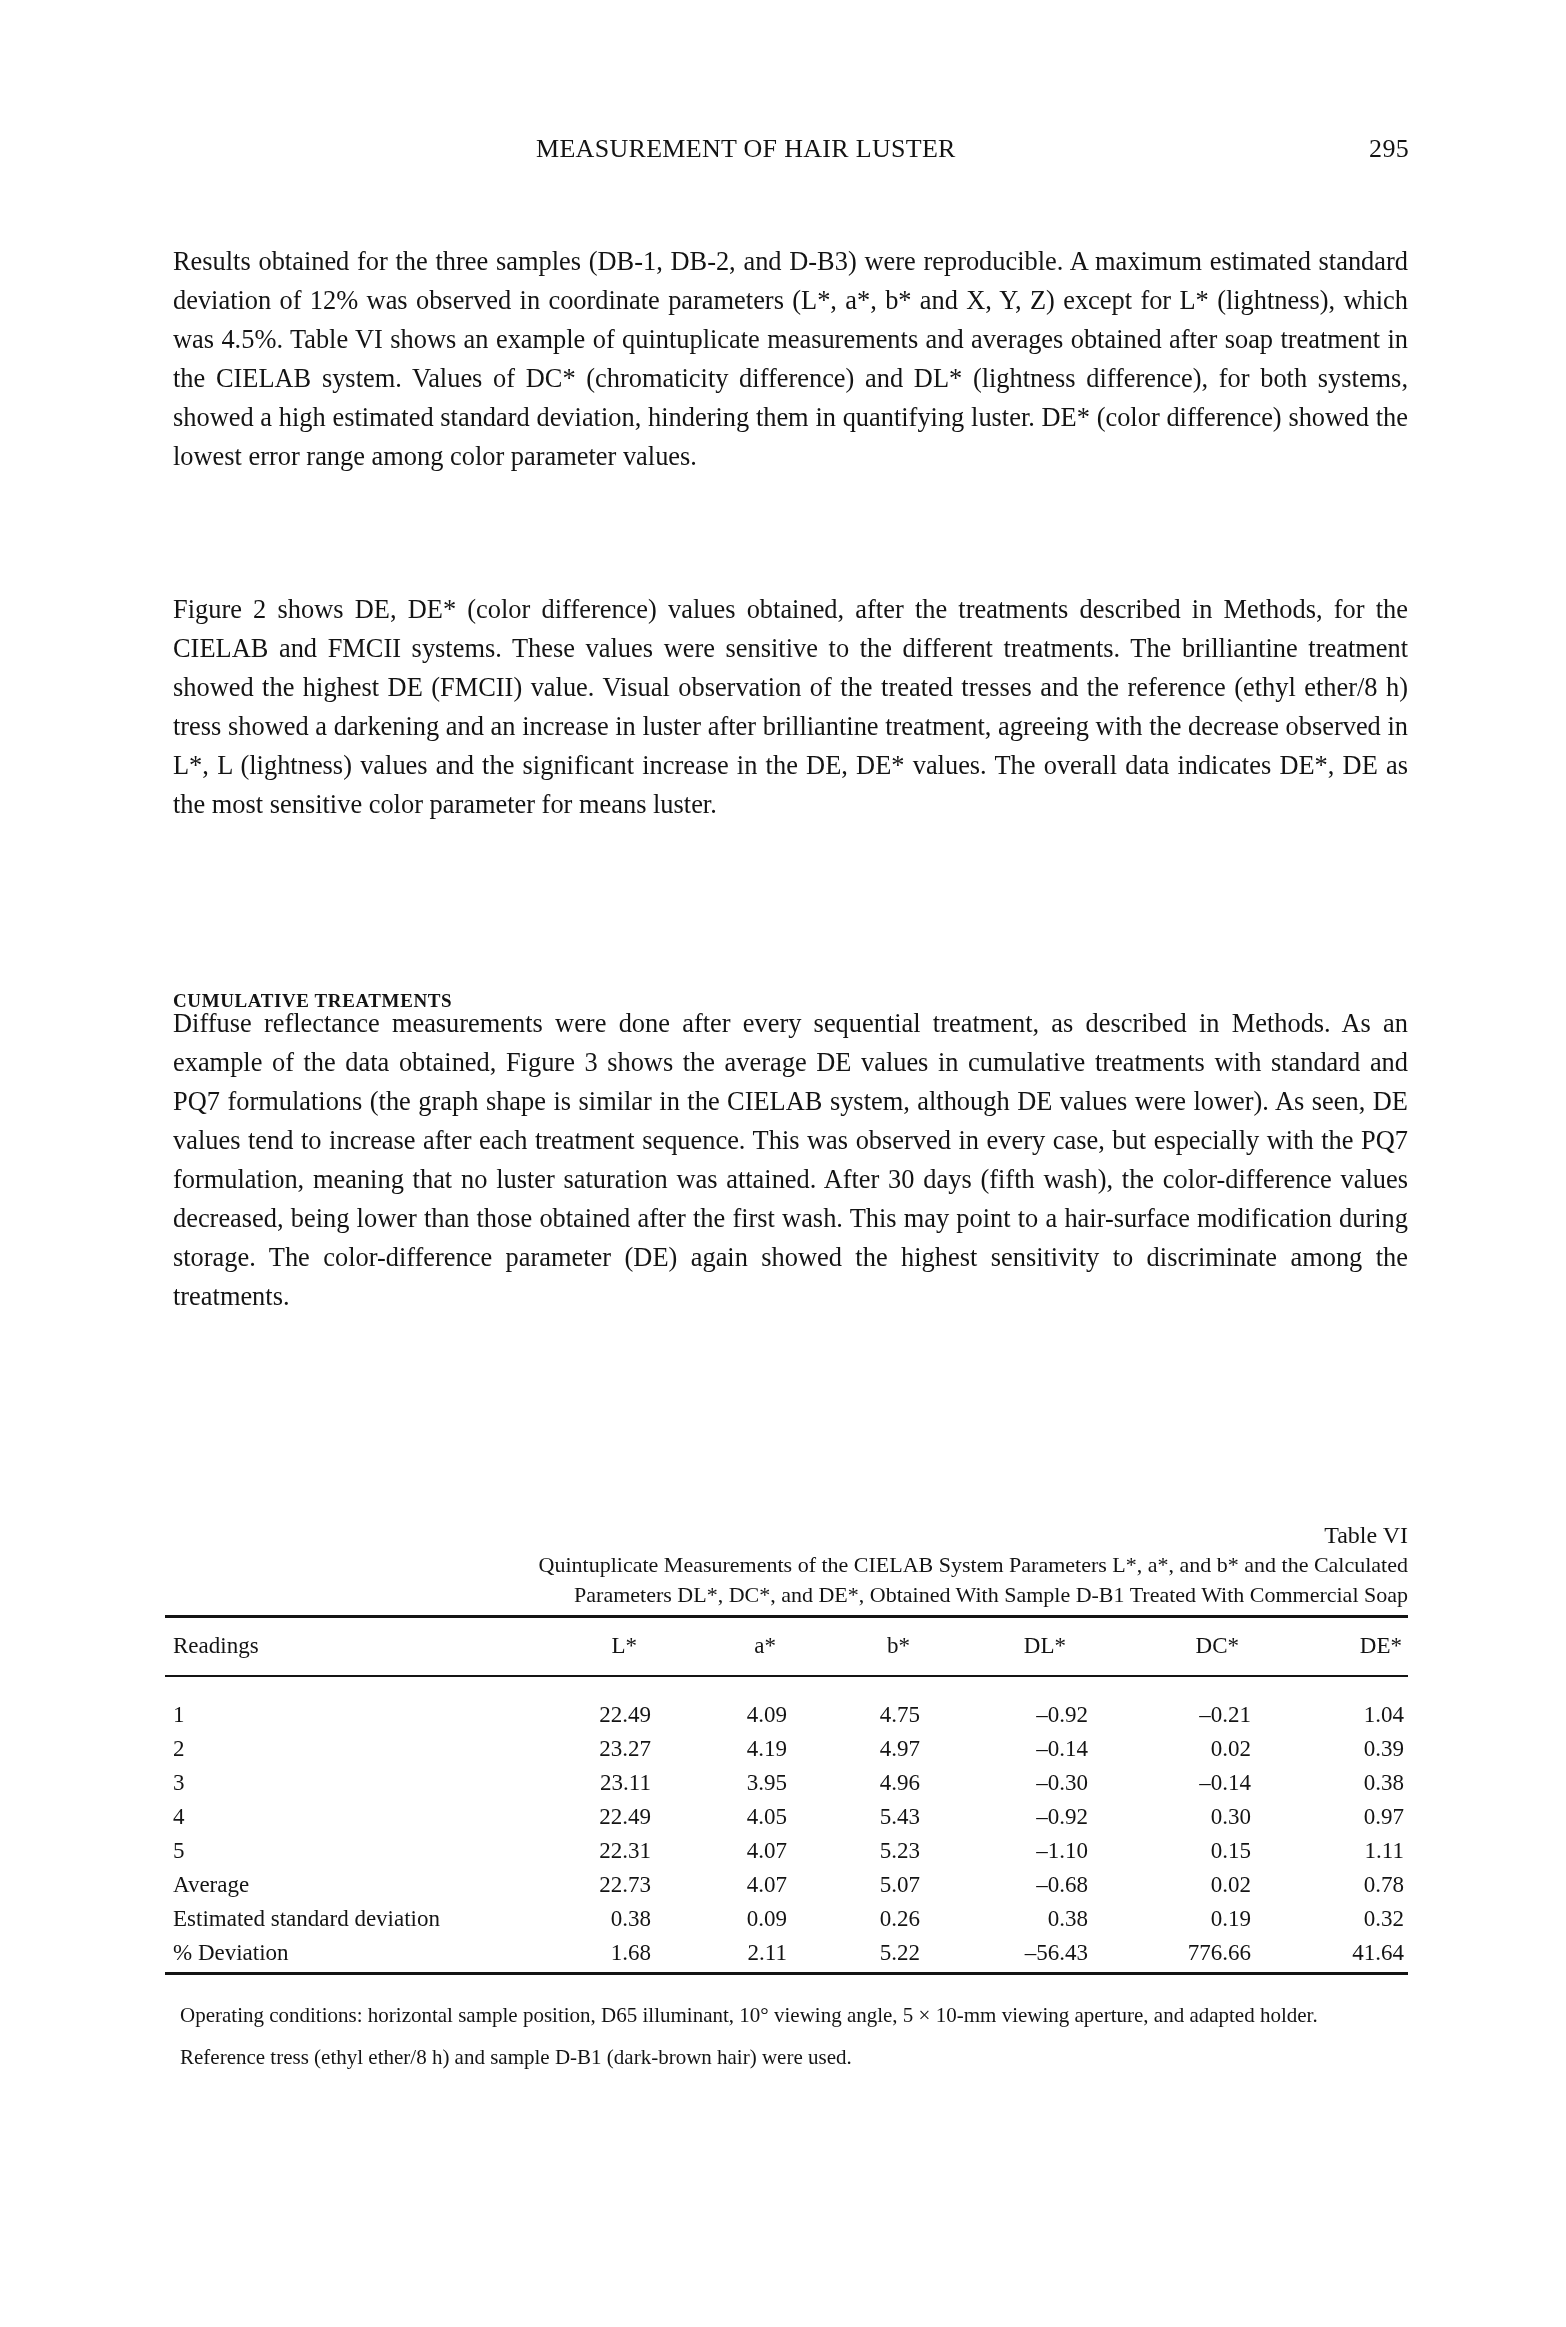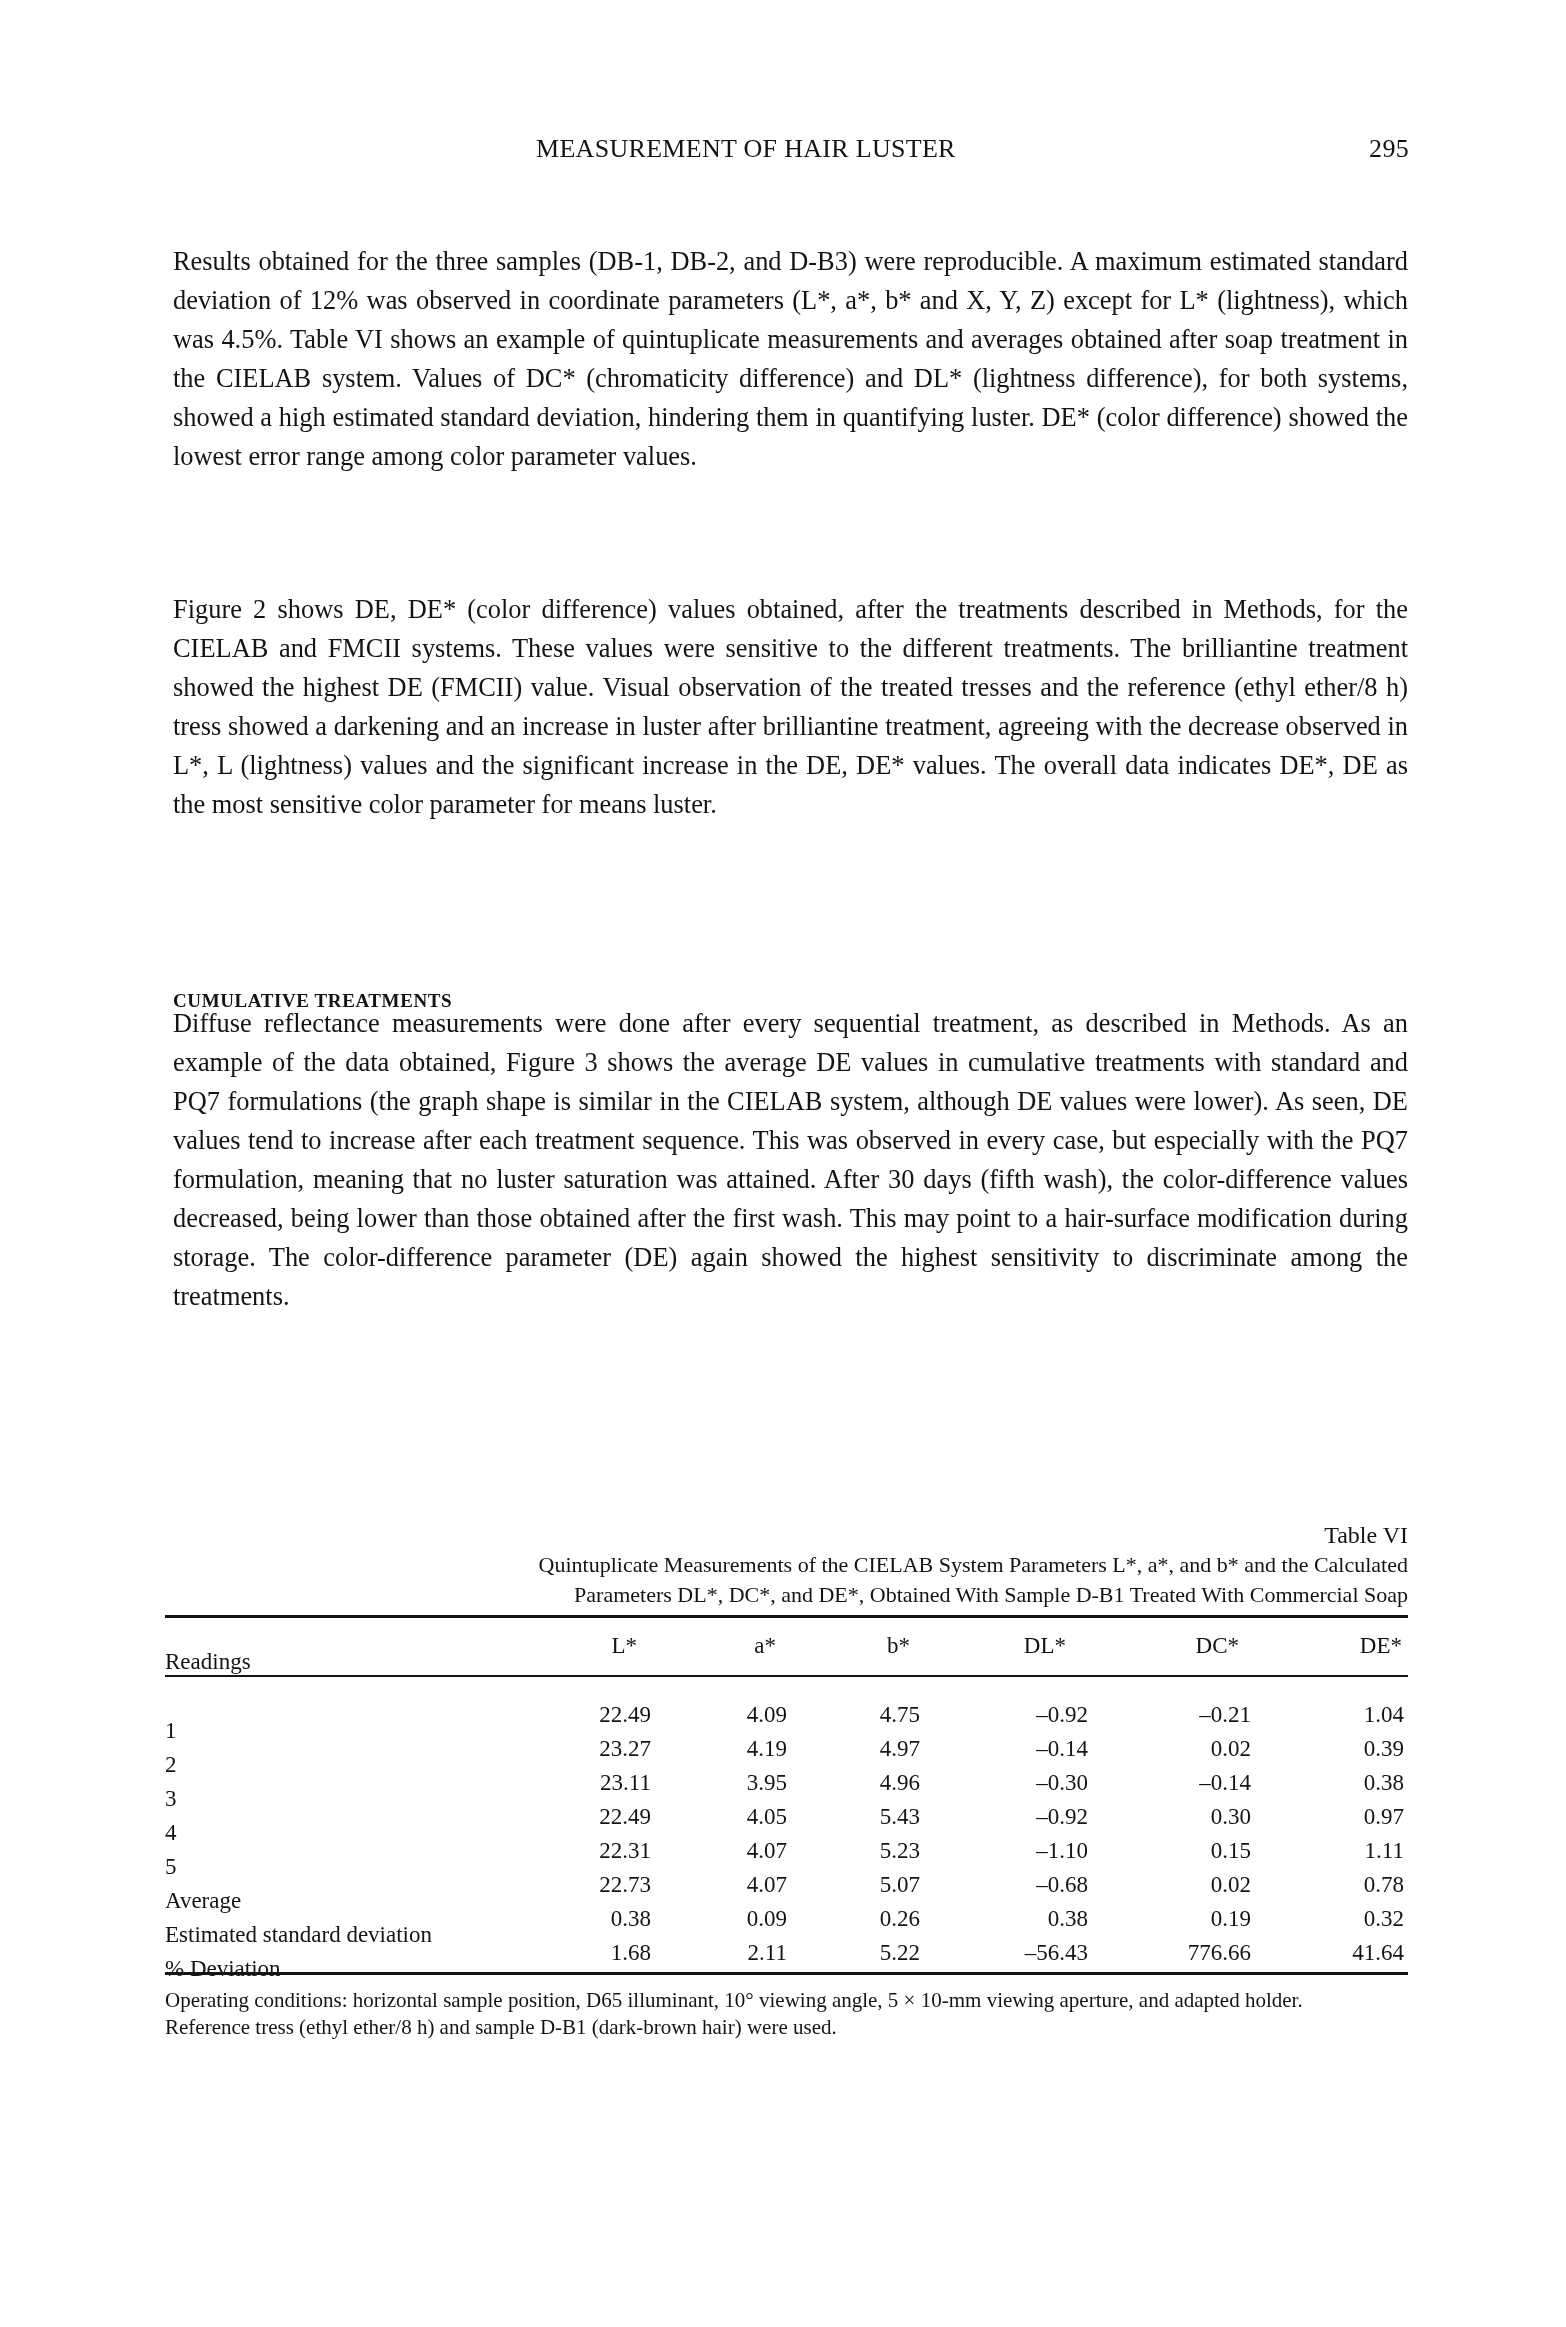--- a/index.html
+++ b/index.html
@@ -38,21 +38,21 @@
   .rule { position: absolute; left: 165px; width: 1243px; background: #141414; }
   #rule-top { top: 1615px; height: 2.9px; }
   #rule-head { top: 1675px; height: 1.9px; }
   #rule-bottom { top: 1972px; height: 2.9px; }
 
   .table-header {
     position: absolute; left: 165px; top: 1633px; width: 1243px; height: 35px;
     font-size: 23px;
   }
   .cell { position: absolute; white-space: nowrap; }
-  .col-label { left: 0; margin-top: 16px; }
+  .col-label { left: 8px; }
   .table-body {
     position: absolute; left: 165px; top: 1702px; width: 1243px;
     font-size: 23px;
   }
   .trow { position: relative; height: 34px; }
   .num { text-align: right; width: 134px; }
   .c-L  { left: 352px; }
   .c-a  { left: 488px; }
   .c-b  { left: 621px; }
   .c-DL { left: 789px; }
@@ -63,21 +63,21 @@
   .hdr.c-a  { left: 477px; }
   .hdr.c-b  { left: 611px; }
   .hdr.c-DL { left: 767px; }
   .hdr.c-DC { left: 940px; }
   .hdr.c-DE { left: 1103px; }
 
   .footnotes {
     position: absolute; left: 165px; top: 1987px; width: 1243px;
     font-size: 21px; line-height: 27px;
   }
-  .footnotes p { margin: 0; text-align: justify; }
+  .footnotes p { margin: 15px; text-align: justify; }
 </style>
 </head>
 <body>
 
 <div class="running-head">
   <span class="title">MEASUREMENT OF HAIR LUSTER</span>
   <span class="page-num">295</span>
 </div>
 
 <p class="para" id="p1">Results obtained for the three samples (DB-1, DB-2, and D-B3) were reproducible. A maximum estimated standard deviation of 12% was observed in coordinate parameters (L*, a*, b* and X, Y, Z) except for L* (lightness), which was 4.5%. Table VI shows an example of quintuplicate measurements and averages obtained after soap treatment in the CIELAB system. Values of DC* (chromaticity difference) and DL* (lightness dif­ference), for both systems, showed a high estimated standard deviation, hindering them in quantifying luster. DE* (color difference) showed the lowest error range among color parameter values.</p>

